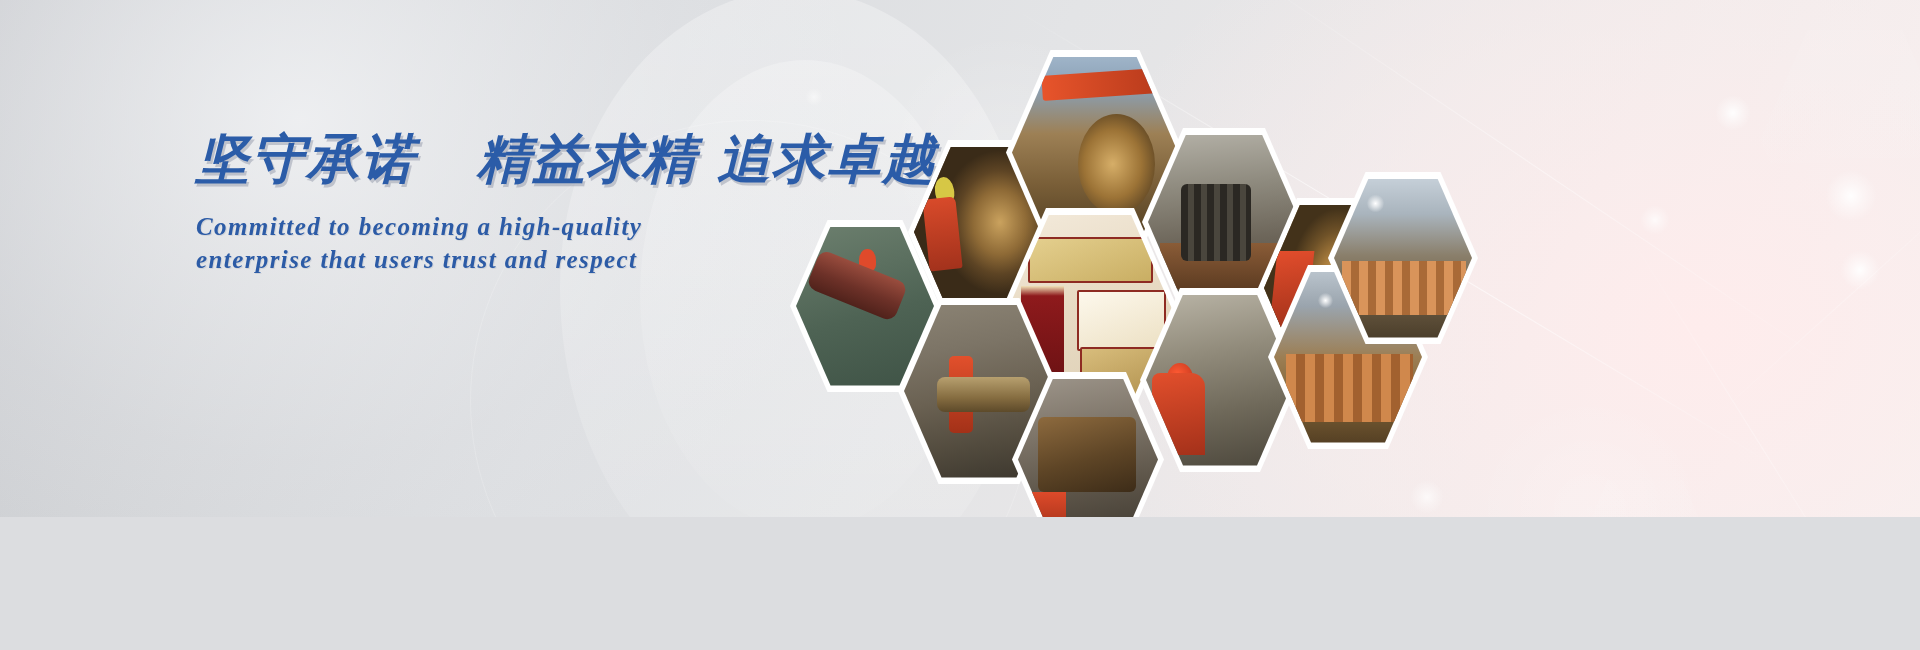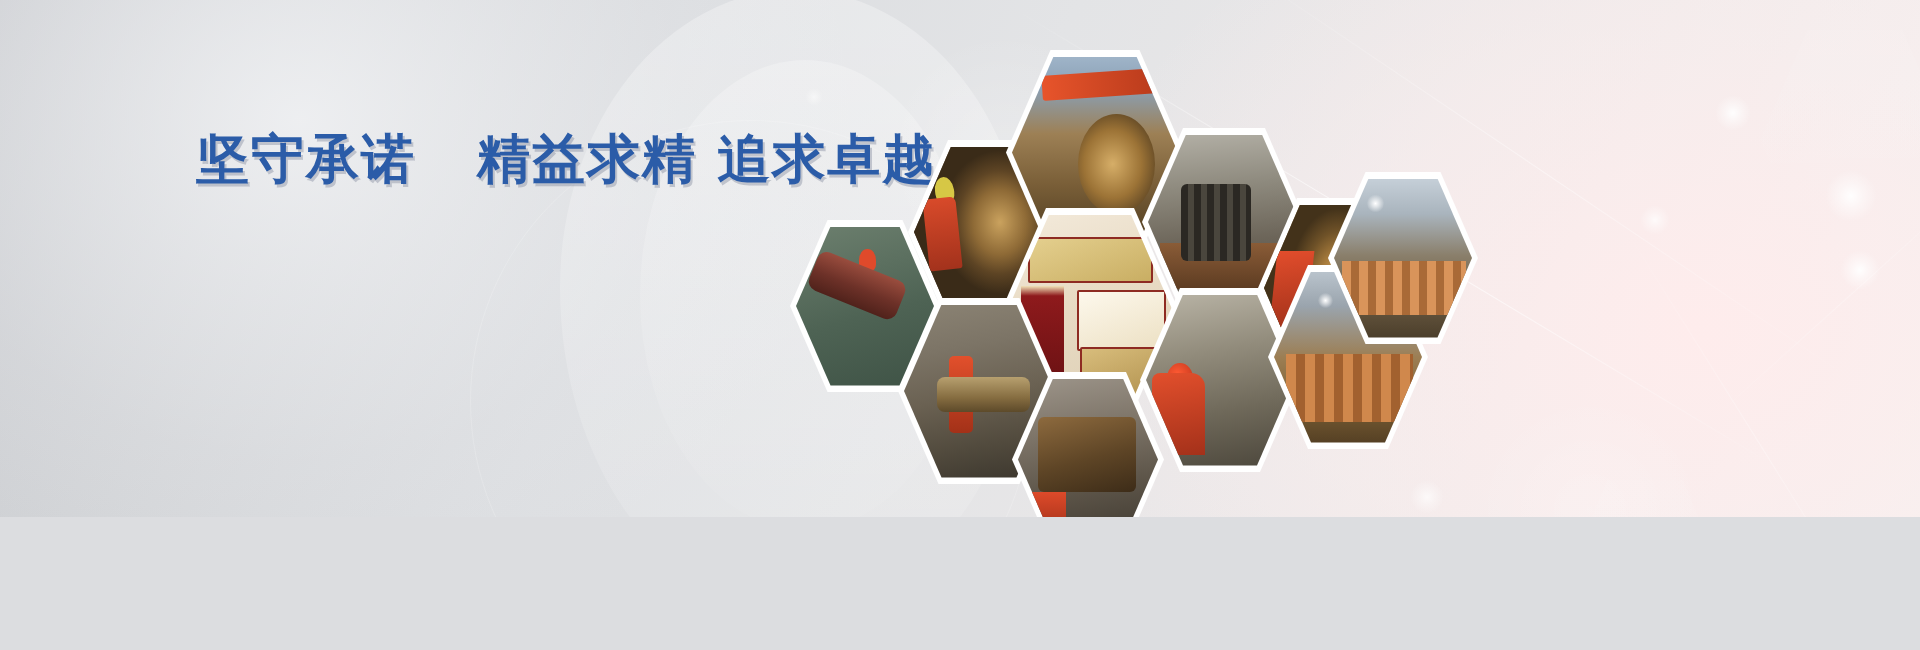--- a/index.html
+++ b/index.html
@@ -7,20 +7,21 @@
     width:1920px;height:650px;overflow:hidden;
     font-family:"Liberation Sans","DejaVu Sans",sans-serif;
     background:#dcdde0;
   }
   .banner{
     position:relative;width:1920px;height:517px;overflow:hidden;
     background:
       radial-gradient(ellipse 900px 700px at 1700px 330px, rgba(255,236,236,.95) 0%, rgba(250,238,238,.55) 42%, rgba(245,240,240,0) 72%),
       radial-gradient(ellipse 700px 620px at 300px 120px, rgba(242,243,245,.85) 0%, rgba(232,233,236,.25) 55%, rgba(230,231,234,0) 80%),
       linear-gradient(115deg,#c9cbcf 0%,#d2d4d7 16%,#dcdee1 34%,#e3e4e6 50%,#e9e7e8 64%,#efeaea 78%,#f3eeee 90%,#f5f1f0 100%);
+    font-style: italic;
   }
 
   
   .bg-layer{position:absolute;inset:0;pointer-events:none;}
   .circ{
     position:absolute;border-radius:50%;
   }
   .c1{width:470px;height:620px;left:560px;top:-10px;border-radius:50% 50% 50% 50%/48% 48% 52% 52%;
       background:linear-gradient(180deg,rgba(255,255,255,.30),rgba(255,255,255,.10));}
   .c2{width:330px;height:470px;left:640px;top:60px;border-radius:50%;
@@ -208,20 +209,24 @@
 
   <div class="copy">
     <div class="headline">
       <span>坚守承诺</span>
       <span class="gapw"></span>
       <span>精益求精</span>
       <span>追求卓越</span>
     </div>
 
 
+    <div class="english">
+      <div>Committed to becoming a high-quality</div>
+      <div>enterprise that users trust and respect</div>
+    </div>
   </div>
 
   <div class="hexwrap">
 
     <div class="hex" style="left:20px;top:170px;width:150px;height:172px;">
       <div class="inner">
           <div class="ph p-pipe"></div>
         </div>
     </div>
 

